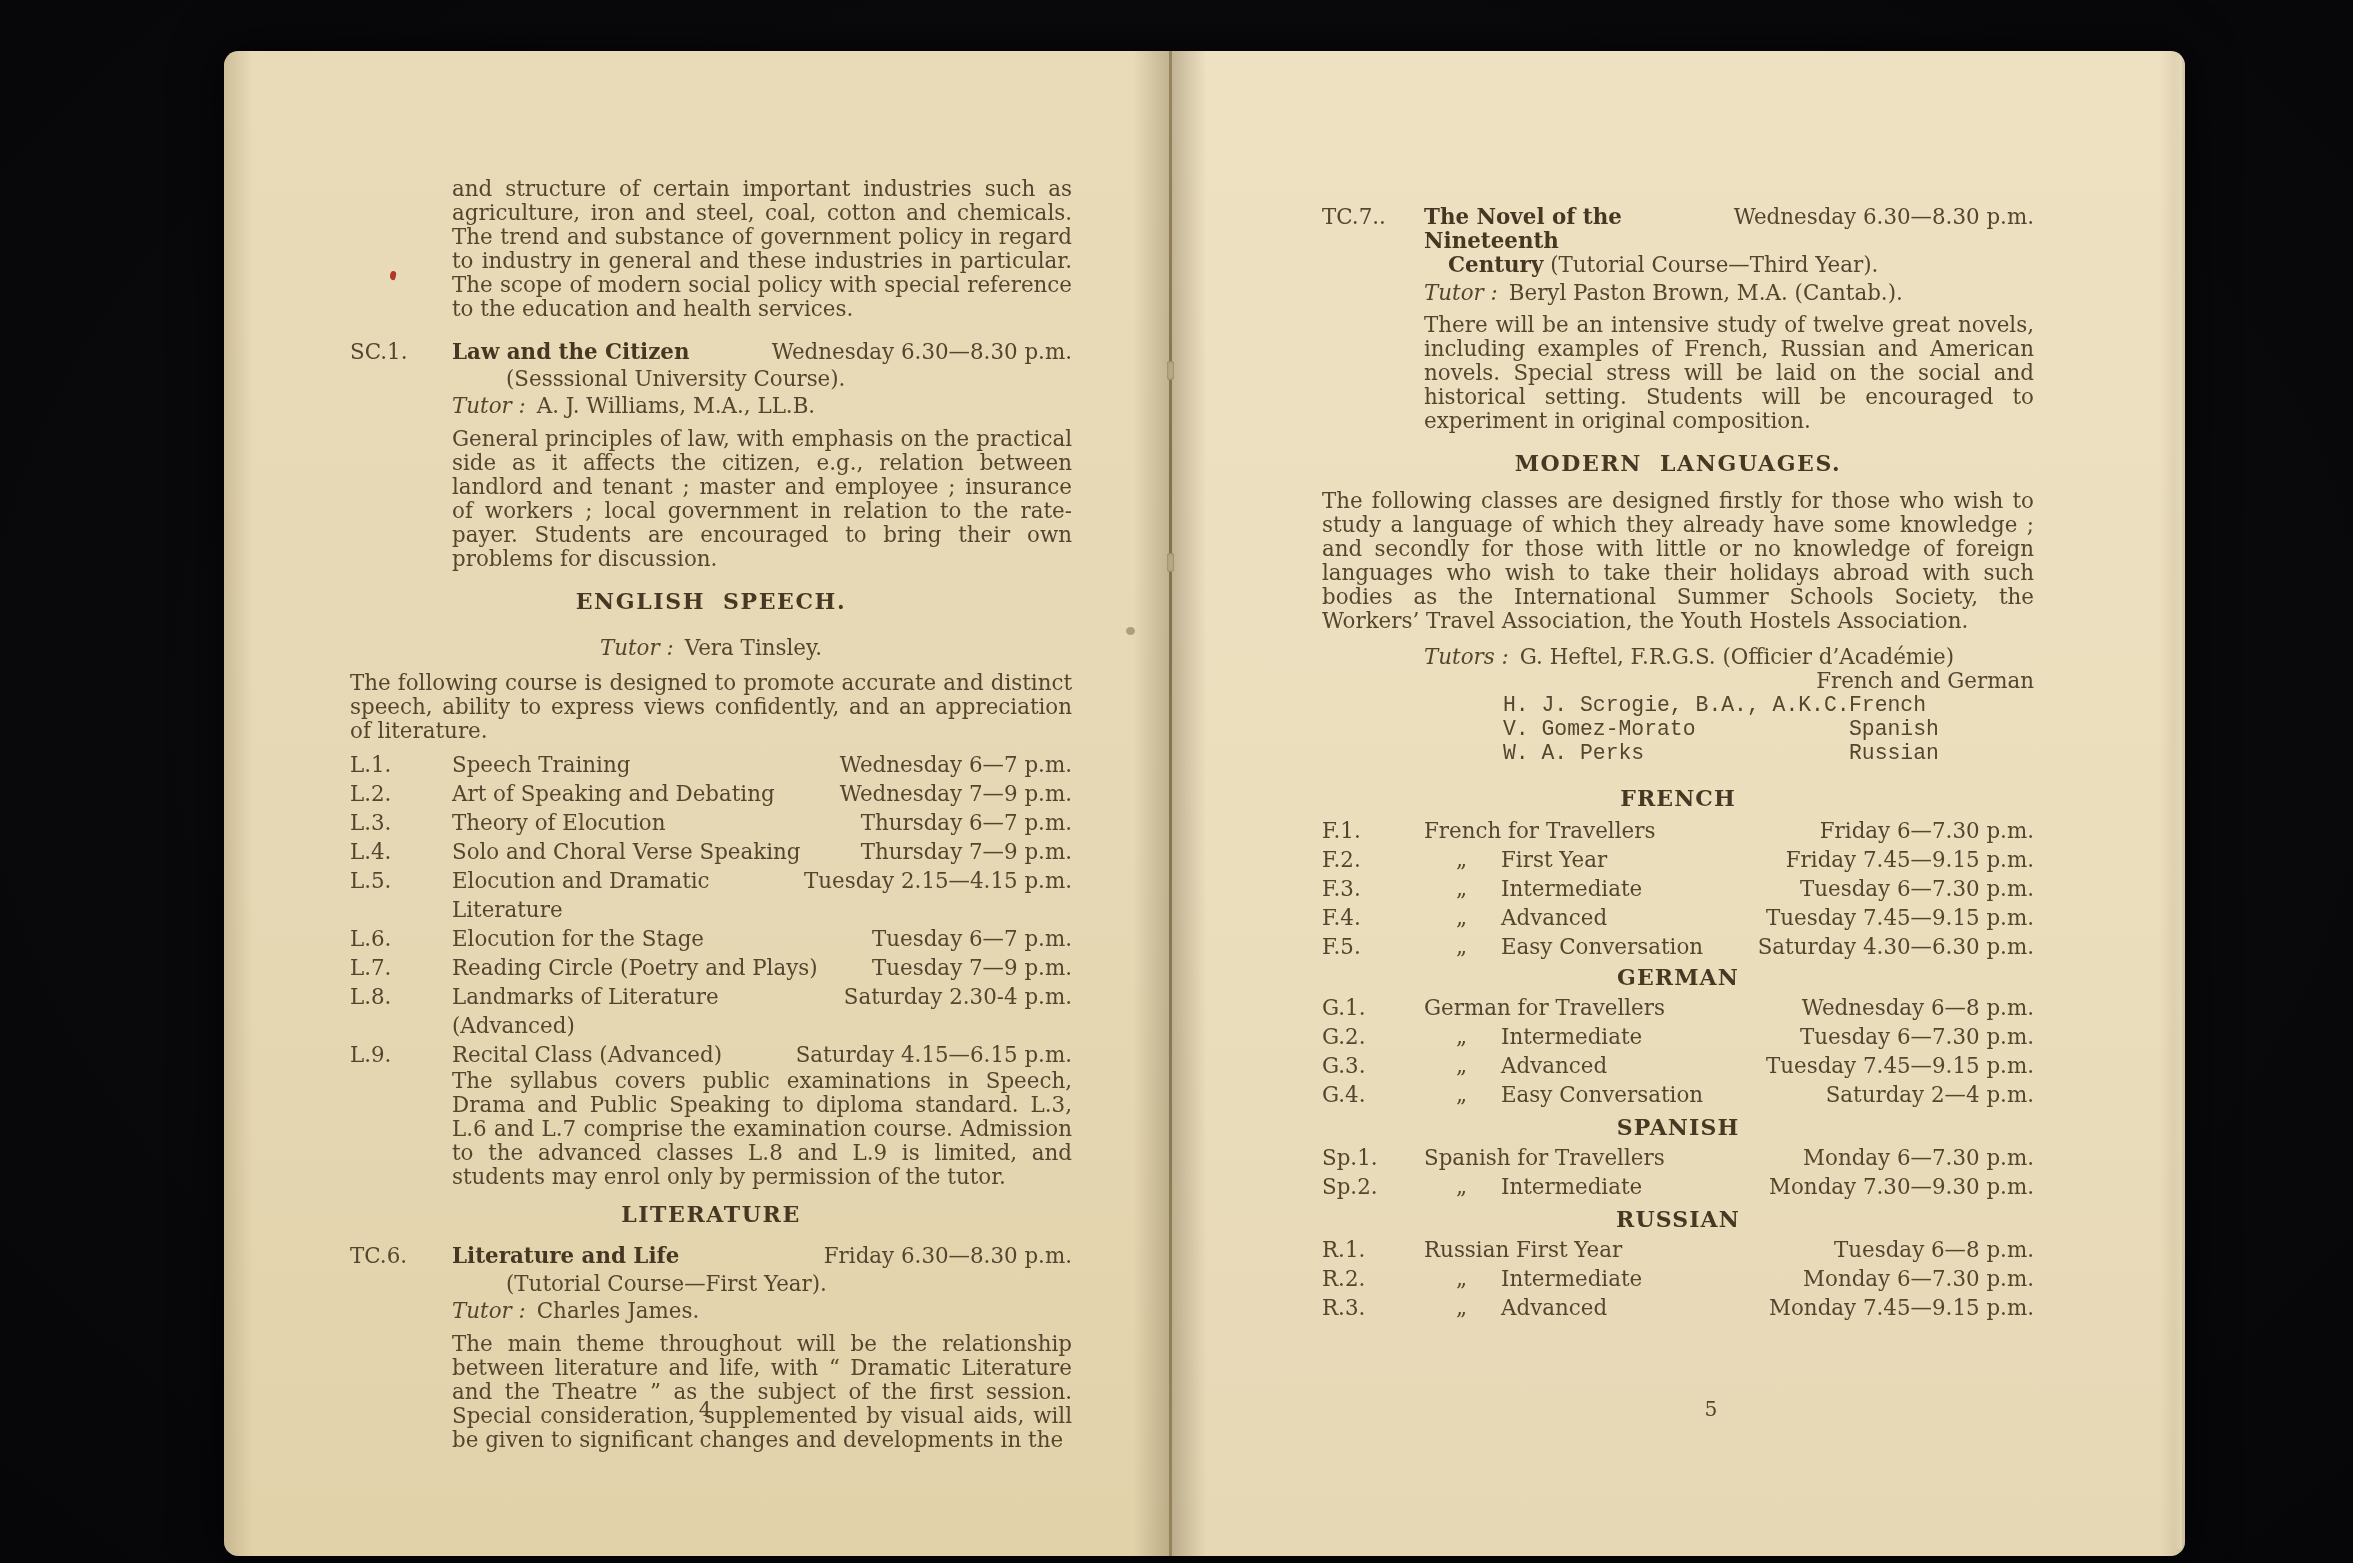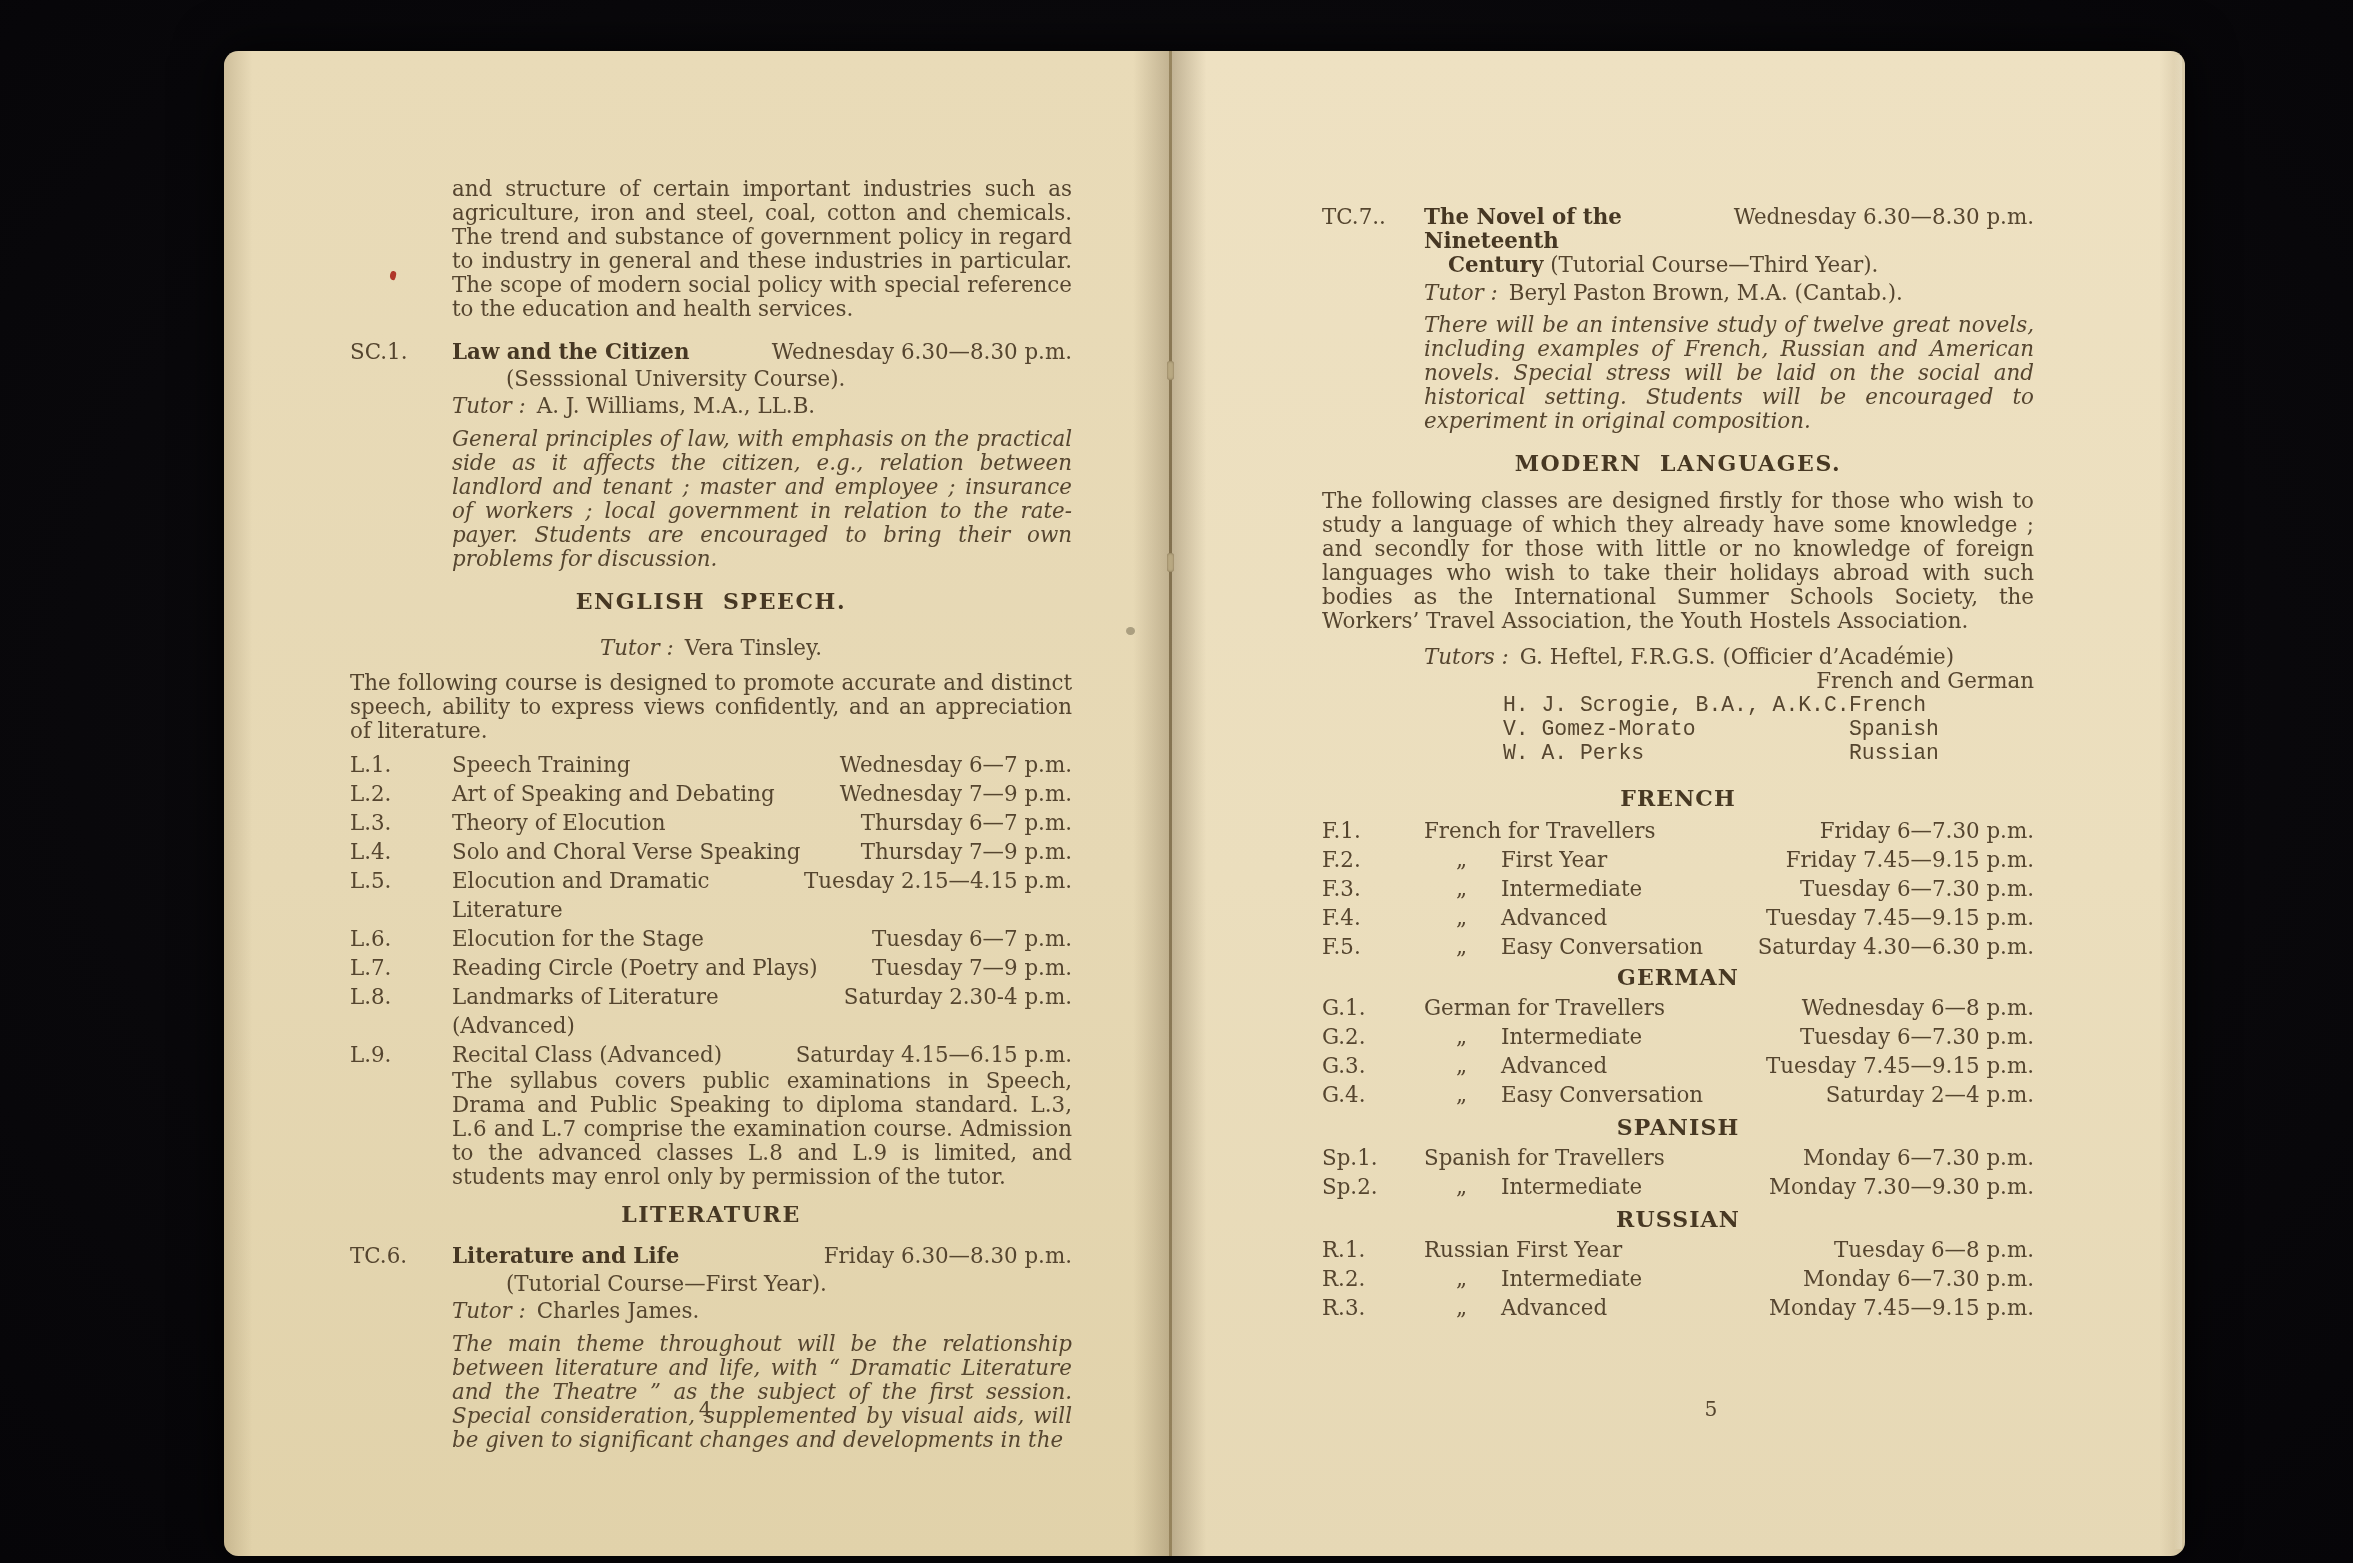--- a/index.html
+++ b/index.html
@@ -53,21 +53,21 @@
   .tutlang{position:absolute;left:527px;}
   .tutrow{position:relative;}
   .tut-subjects-right{text-align:right;}
   .pagenum{position:absolute;top:1346px;left:0;width:100%;text-align:center;font-size:20.3px;}
   .page-left .pagenum{padding-left:15.4px;box-sizing:border-box;}
   .page-right .pagenum{padding-left:66px;box-sizing:border-box;}
   .red-speck{position:absolute;left:390px;top:271px;width:6px;height:8.8px;
       background:#b0372a;border-radius:50% 50% 40% 60%;transform:rotate(14deg);}
   .gutter-speck{position:absolute;left:1126px;top:627px;width:8.8px;height:8.2px;
       background:rgba(98,88,64,.45);border-radius:50%;}
-  .mt1{margin-top:18.7px;} .mt2{margin-top:3.3px;} .mt3{margin-top:8.8px;font-style:italic;}
+  .mt1{margin-top:18.7px;} .mt2{margin-top:3.3px;} .mt3{margin-top:8.8px;}
   .mt4{margin-top:16.5px;} .mt5{margin-top:21px;} .mt6{margin-top:11px;}
   .mt7{margin-top:6.6px;} .mt8{margin-top:12px;} .mt9{margin-top:14.3px;}
   .mt10{margin-top:4.4px;} .mt11{margin-top:5.5px;} .mt12{margin-top:3.3px;}
   .ctr{text-align:center;}
 </style>
 </head>
 <body>
 
 <div id="stage">
   <div id="book">

